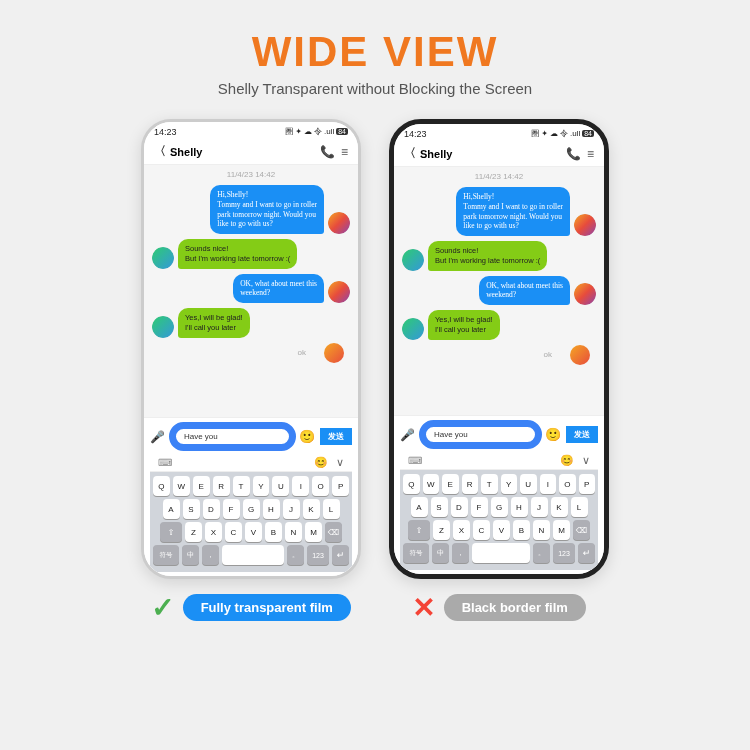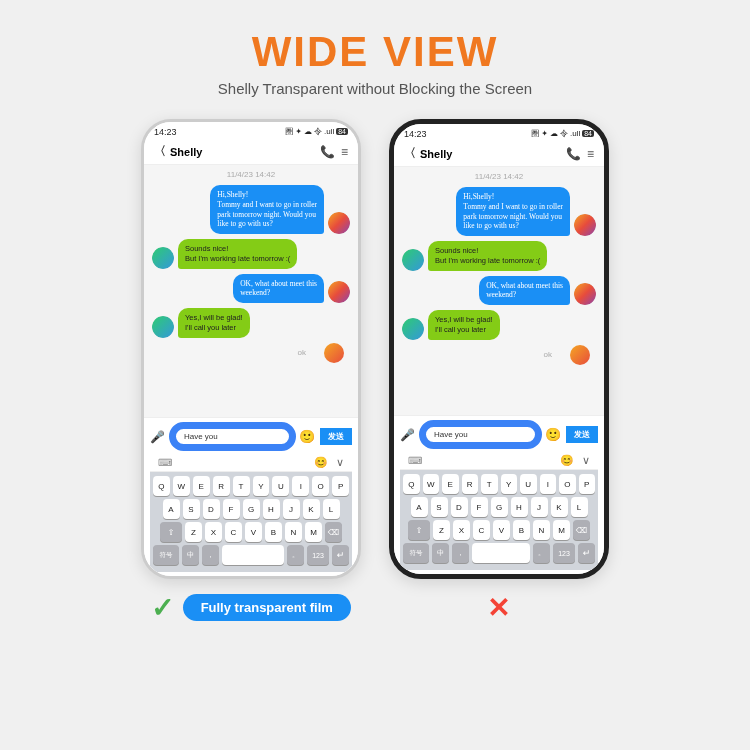--- a/index.html
+++ b/index.html
@@ -584,16 +584,17 @@
               <div class="key gray num" style="font-size:7px;">123</div>
               <div class="key gray" style="font-size:9px;">↵</div>
             </div>
           </div>
         </div>
       </div>
     </div>
 
     <div class="phone-label-row">
       <span class="cross-mark">✕</span>
+      <div class="label-pill gray">Black border film</div>
     </div>
   </div>
 
 </div>
 
 </body></html>

